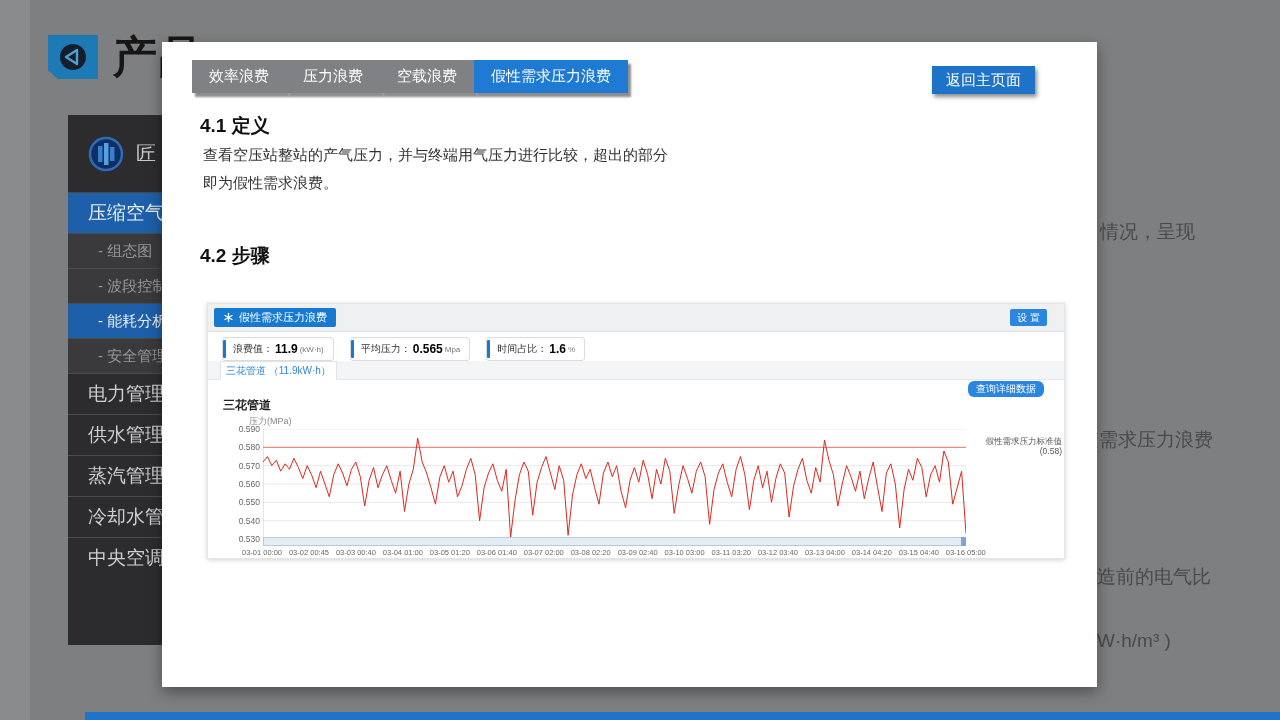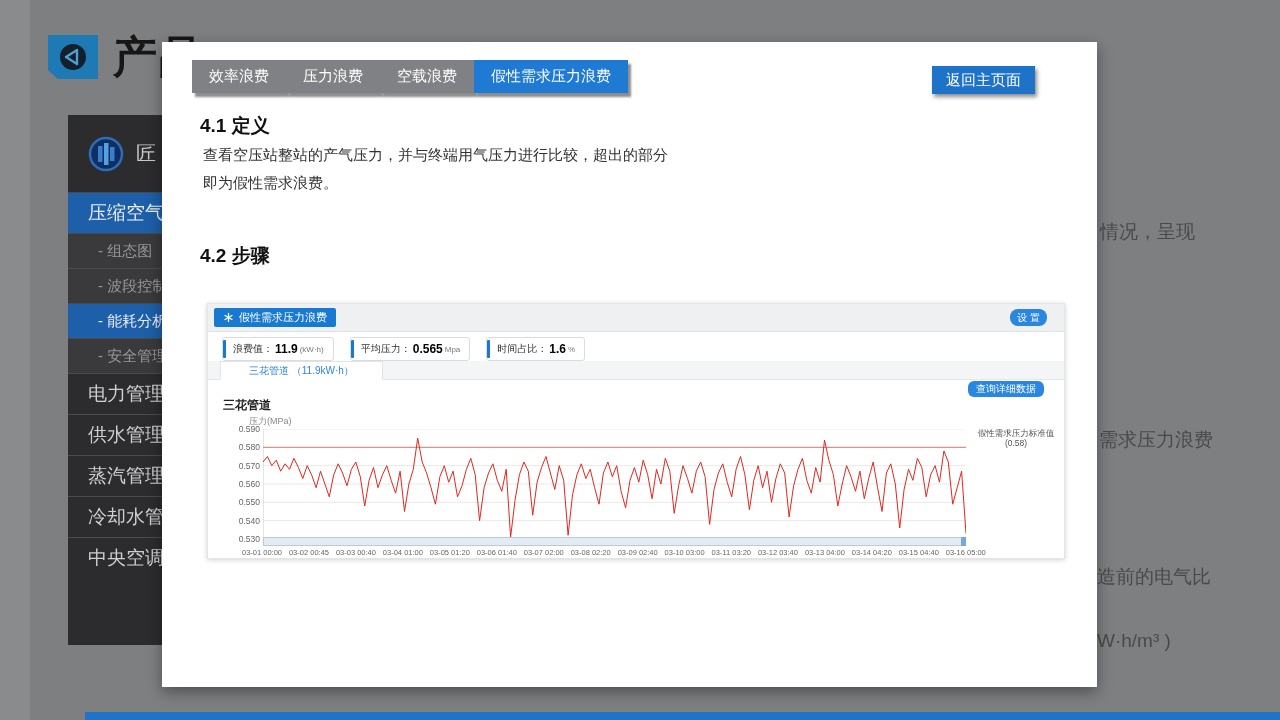--- a/index.html
+++ b/index.html
@@ -38,39 +38,39 @@
   .sec-head{position:absolute;left:38px;font-size:19px;font-weight:bold;color:#111;}
   .sec-body{position:absolute;left:41px;font-size:15px;color:#333;line-height:28px;white-space:pre-line;}
 
   
   .dash{position:absolute;left:45px;top:261px;width:856px;height:254px;background:#fff;
     border:1px solid #e3e5e7;box-shadow:0 1px 5px rgba(0,0,0,.18);}
   .dash-header{position:absolute;left:0;top:0;width:100%;height:27px;background:#eef0f2;border-bottom:1px solid #e0e3e6;}
   .dash-badge{position:absolute;left:6px;top:4px;height:19px;display:flex;align-items:center;gap:5px;
     background:#1779d0;color:#fff;font-size:11px;padding:0 9px;border-radius:2px;cursor:pointer;}
   .dash-settings{position:absolute;right:17px;top:5px;height:17px;padding:0 7px;display:flex;align-items:center;
-    background:#2b86e0;color:#fff;font-size:10px;border-radius:8px;cursor:pointer;}
+    background:#2b86e0;color:#fff;font-size:10px;border-radius:2px;cursor:pointer;}
   .stats-row{position:absolute;left:14px;top:33px;display:flex;gap:16px;}
   .stat-box{position:relative;height:22px;display:flex;align-items:center;border:1px solid #d9dde1;border-radius:3px;
     padding:0 9px 0 10px;background:#fff;}
   .stat-box::before{content:"";position:absolute;left:0;top:2px;bottom:2px;width:3px;background:#1779d0;border-radius:1px;}
   .stat-label{font-size:10px;color:#333;}
   .stat-value{font-size:12px;font-weight:bold;color:#000;margin:0 2px;}
   .stat-unit{font-size:8px;color:#777;}
   .pipe-tabrow{position:absolute;left:0;top:57px;width:100%;height:18px;background:#f3f5f7;border-bottom:1px solid #e4e7ea;}
   .pipe-tab{position:absolute;left:12px;top:0;height:17px;display:flex;align-items:center;background:#fff;
-    border:1px solid #e0e4e8;border-bottom:1px solid #fff;color:#2b86e0;font-size:10px;padding:0 28px;cursor:pointer;}
+    border:1px solid #e0e4e8;border-bottom:1px solid #fff;color:#2b86e0;font-size:10px;padding:0 5px;cursor:pointer;}
   .query-btn{position:absolute;right:20px;top:77px;height:16px;padding:0 8px;display:flex;align-items:center;
     background:#2b86e0;color:#fff;font-size:10px;border-radius:6px;cursor:pointer;}
   .chart-title{position:absolute;left:15px;top:93px;font-size:12px;font-weight:bold;color:#222;}
   .axis-name{position:absolute;left:41px;top:111px;font-size:9px;color:#888;}
   .plot-wrap{position:absolute;left:55px;top:125px;width:703px;height:110px;}
   .ylabels{position:absolute;left:14px;top:125px;width:38px;height:110px;}
   .ylabels span{position:absolute;right:0;font-size:8.5px;color:#666;}
-  .thr-note{position:absolute;left:762px;top:124px;width:92px;text-align:center;font-size:8.5px;color:#555;line-height:10px;}
+  .thr-note{position:absolute;left:762px;top:132px;width:92px;text-align:right;font-size:8.5px;color:#555;line-height:10px;}
   .dz-band{position:absolute;left:55px;top:233px;width:703px;height:9px;background:#e3ebf4;border:1px solid #b9cade;box-sizing:border-box;cursor:pointer;}
   .dz-band::after{content:"";position:absolute;right:-1px;top:-1px;width:5px;height:9px;background:#7aa6d9;}
   .xlabels{position:absolute;left:34px;top:244px;width:744px;display:flex;justify-content:space-between;}
   .xlabels span{font-size:7.5px;color:#666;white-space:nowrap;}
 </style>
 </head>
 <body>
 
 <div class="stage">
   <div class="left-strip"></div>

